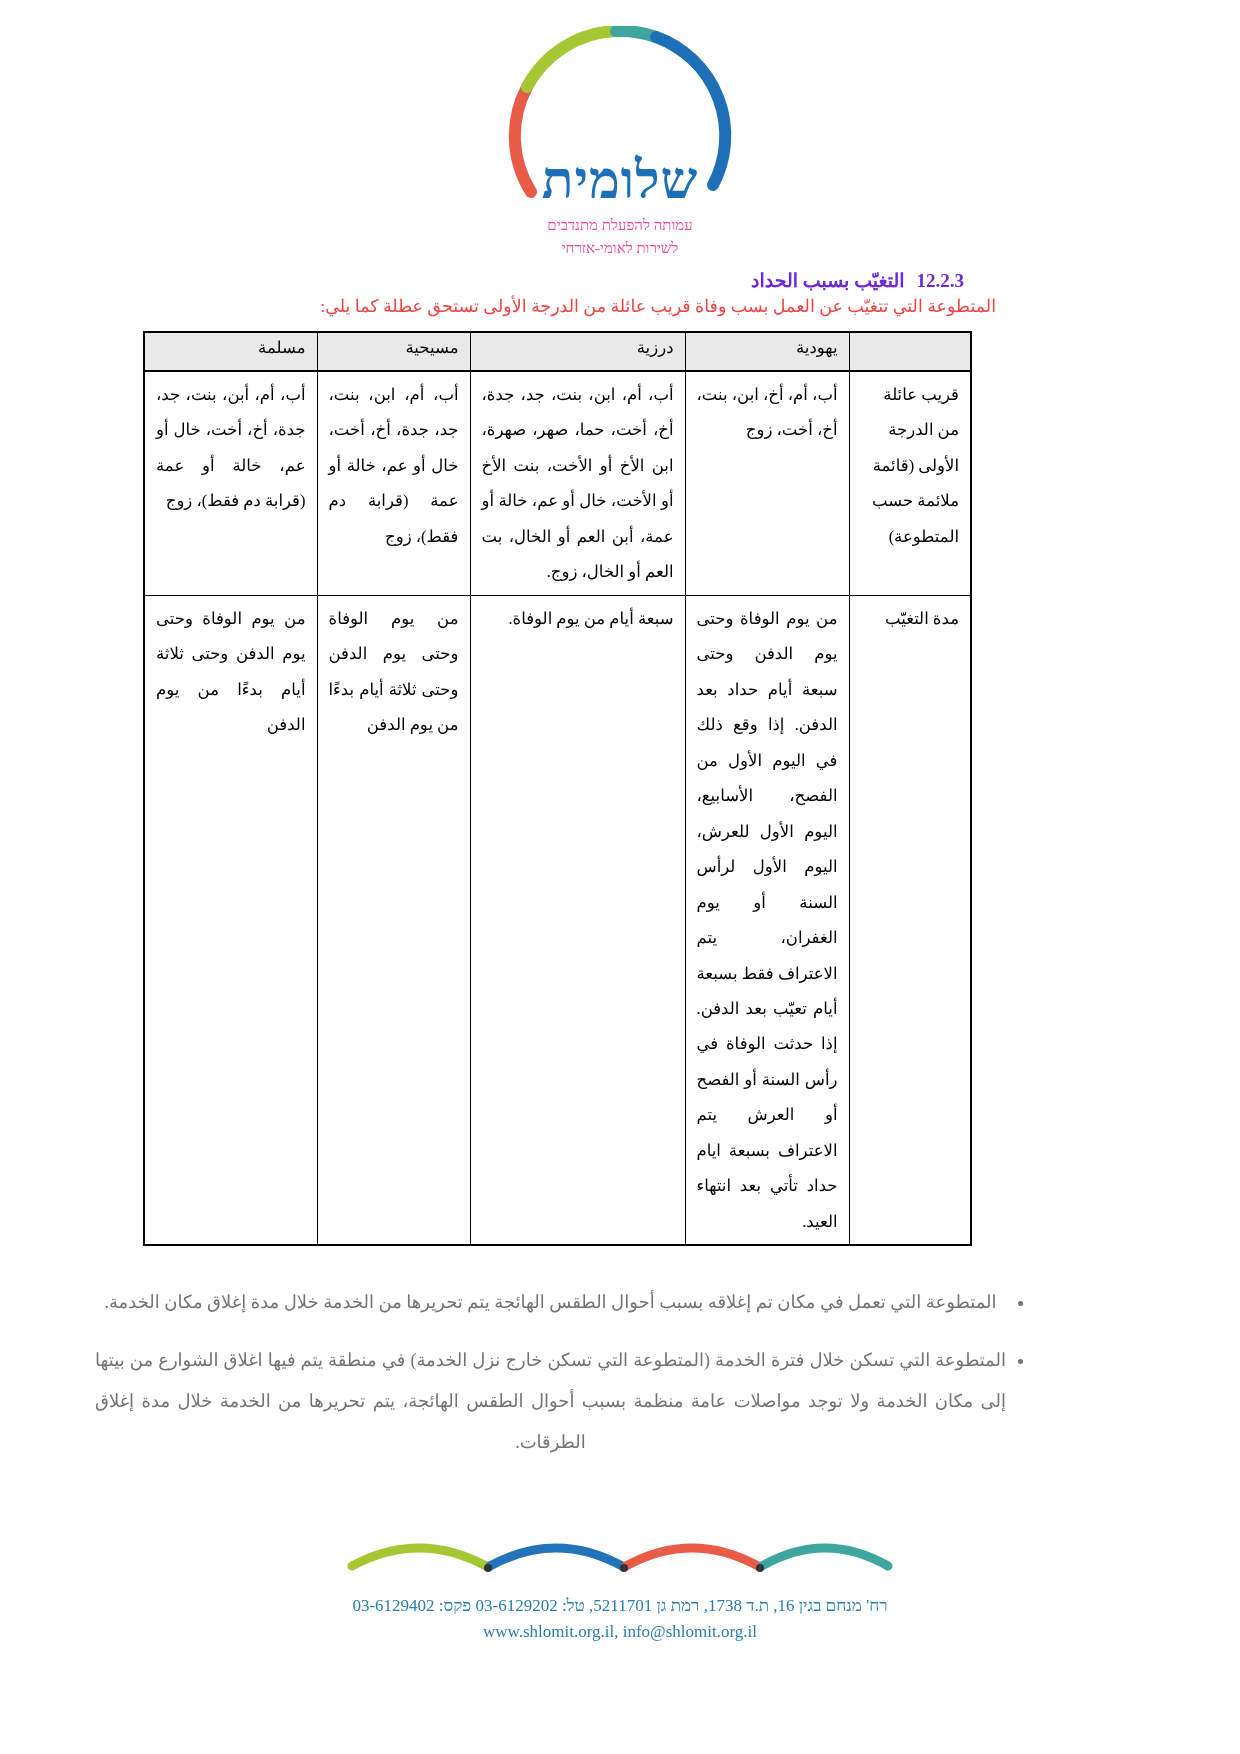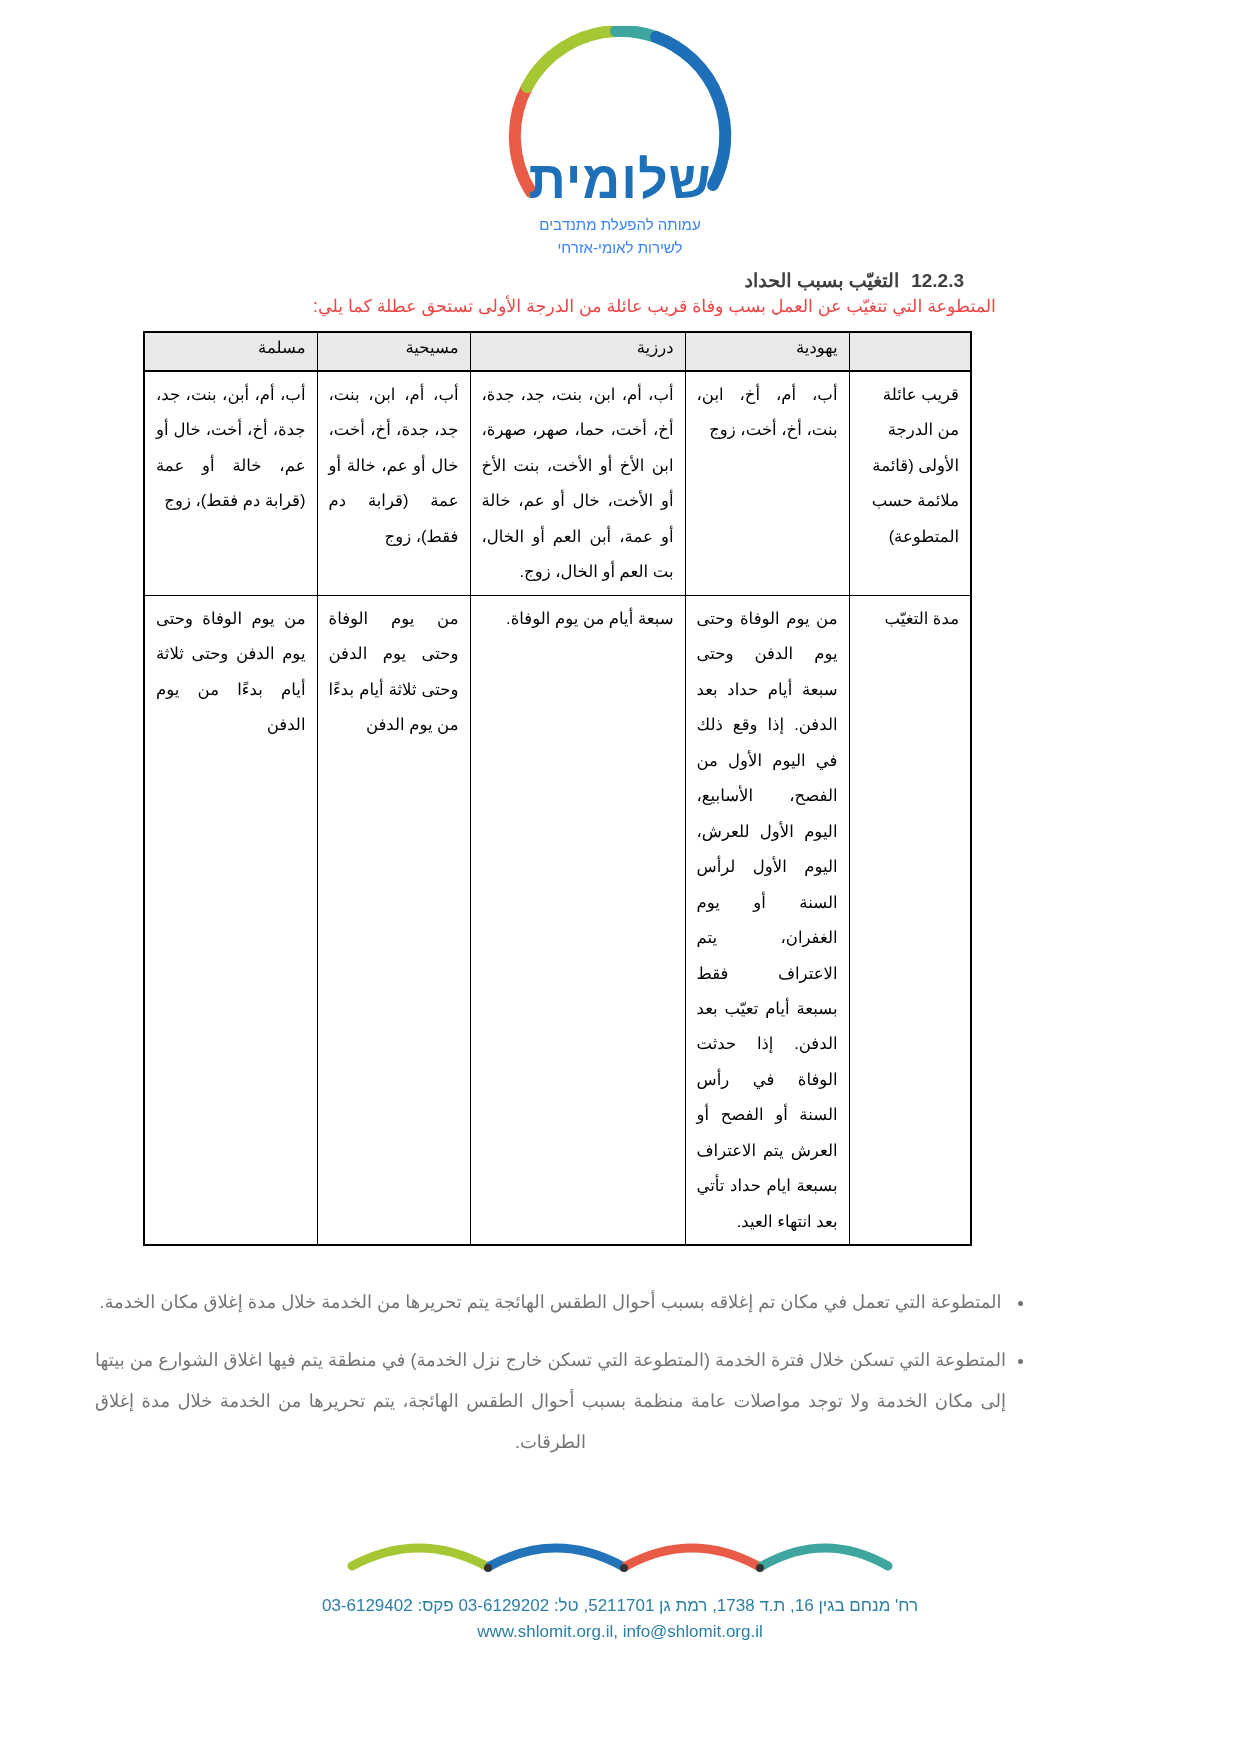--- a/index.html
+++ b/index.html
@@ -1,37 +1,37 @@
 <!DOCTYPE html>
 <html><head>
 <meta charset="utf-8">
 <style>
   html,body { margin:0; padding:0; background:#fff; }
   .page {
     position:relative;
     width:1240px; height:1754px;
     background:#ffffff;
-    font-family:Liberation Sans, sans-serif;
+    font-family:Liberation Serif, serif;
     direction:rtl;
     color:#111;
     overflow:hidden;
   }
 
   
   .logo-wrap { width:360px; margin:26px auto 0; text-align:center; }
   .logo-art { position:relative; width:340px; height:172px; margin:0 auto; }
   .logo-art svg { position:absolute; left:0; top:0; }
   .brand {
     position:absolute; left:0; right:0; bottom:-12px;
     font-size:52px; font-weight:bold; color:#1d70b7; letter-spacing:1px;
   }
-  .logo-sub { margin-top:16px; font-size:15px; color:#3b82f6; line-height:1.5; }
+  .logo-sub { margin-top:16px; font-size:15px; color:#ec4899; line-height:1.5; }
 
   
-  .sec-title { font-size:19px; font-weight:bold; color:#404040; }
+  .sec-title { font-size:19px; font-weight:bold; color:#6d28d9; }
   .sec1 { margin:10px 276px 0 0; }
   .sec2 { margin:74px 163px 0 0; }
   .sec-title .num { direction:ltr; unicode-bidi:embed; margin-left:12px; }
   .sec2 .num { margin-left:18px; }
   .intro { margin:4px 244px 0 0; font-size:17.5px; color:#ef4444; }
 
   
   table.main {
     border-collapse:collapse; table-layout:fixed;
     width:827px; margin:14px 268px 0 0;

